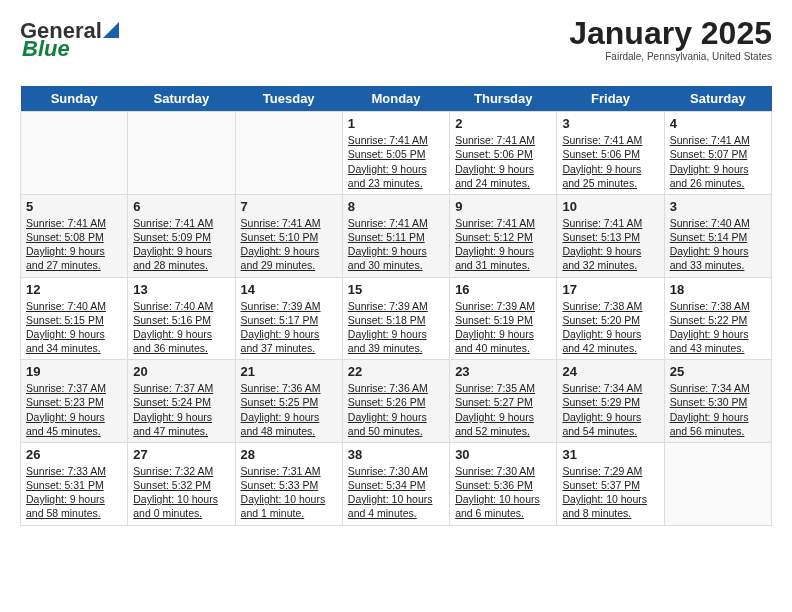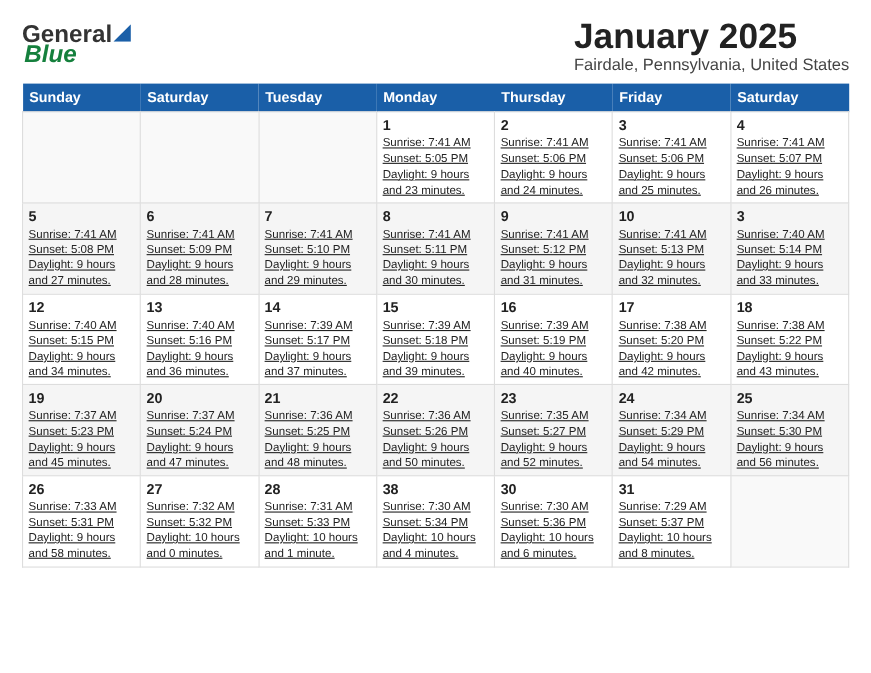--- a/index.html
+++ b/index.html
@@ -10,56 +10,57 @@
       min-height: 612px;
     }
     .page {
       width: 792px;
       padding: 16px 20px 10px 20px;
     }
     .header {
       display: flex;
       align-items: flex-start;
       justify-content: space-between;
-      margin-bottom: 8px;
+      margin-bottom: 24px;
     }
     .logo {
       display: flex;
       flex-direction: column;
       align-items: flex-start;
       margin-top: 4px;
     }
     .logo-text {
       font-size: 22px;
       font-weight: bold;
       line-height: 1;
     }
     .logo-general { color: #333; }
     .logo-blue { color: #15803d; font-style: italic; }
     .title-area {
+      text-align: right;
     }
     .month-title {
       font-size: 32px;
       font-weight: bold;
       color: #222;
       line-height: 1.1;
     }
     .location {
-      font-size: 15px;
+      font-size: 10px;
       color: #444;
     }
     table {
       width: 100%;
       border-collapse: collapse;
       table-layout: fixed;
     }
     th {
       background-color: #1a5fa8;
       color: #fff;
-      text-align: left;
+      text-align: center;
       padding: 5px 6px;
       font-size: 13px;
       font-weight: bold;
     }
     td {
       vertical-align: top;
       padding: 4px 5px;
       font-size: 10.5px;
       color: #222;
       border: 1px solid #ddd;

